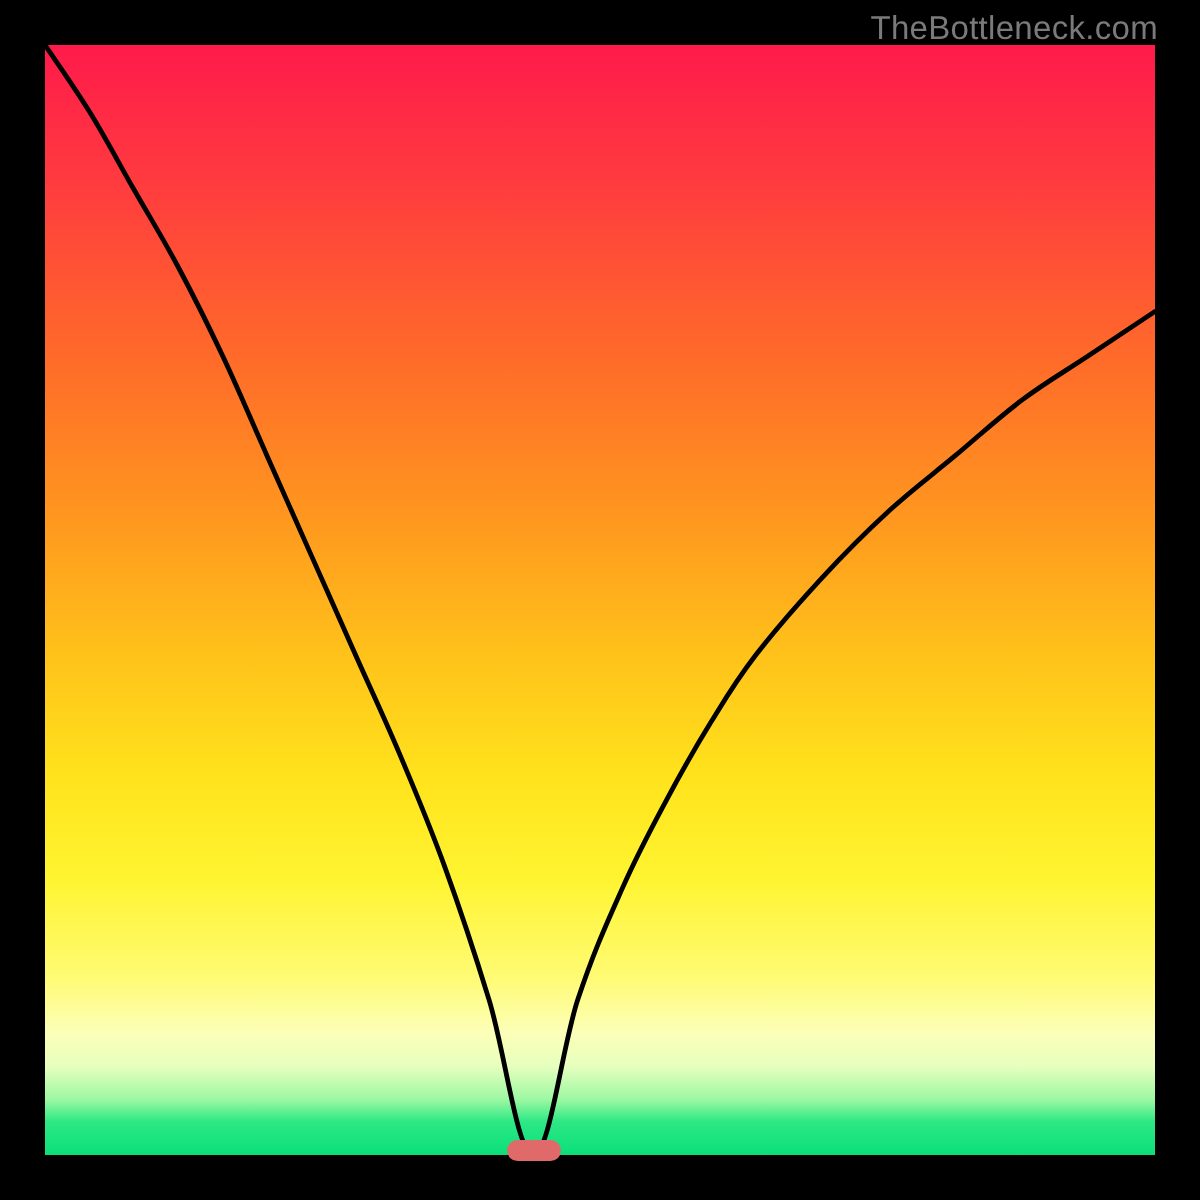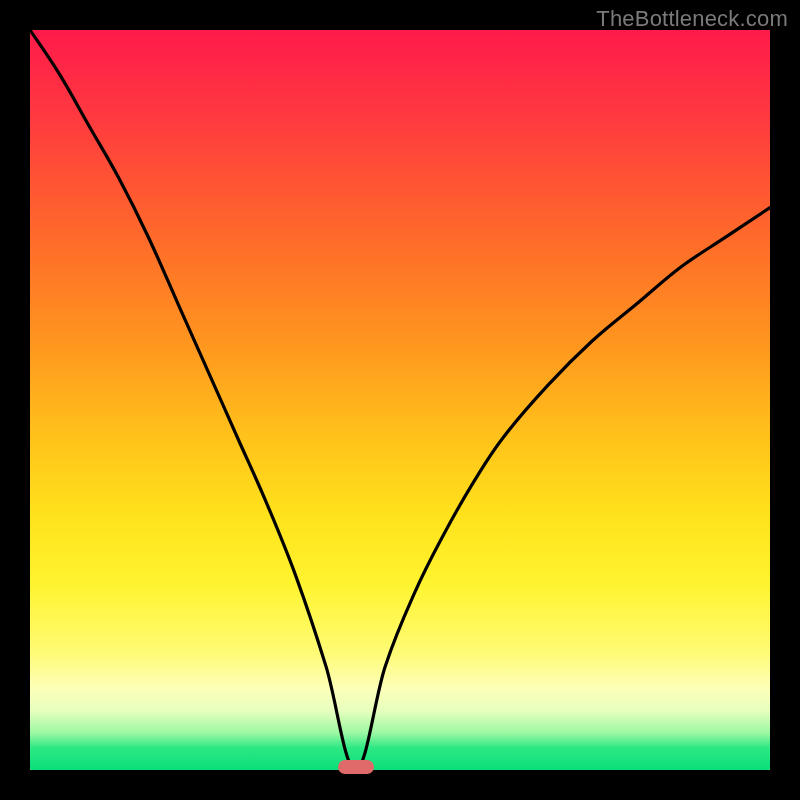--- a/index.html
+++ b/index.html
@@ -38,21 +38,21 @@
       #fcffb8 89%,
       #e7ffbe 92%,
       #9cf8a3 95%,
       #2de884 97%,
       #0adf7a 100%
     );
   }
   .watermark {
     position: absolute;
     top: 6px;
-    right: 12px;
+    right: 28px;
     color: #7a7a7a;
     font-size: 22px;
     font-weight: 500;
     letter-spacing: 0.2px;
     user-select: none;
   }
   svg.curve {
     position: absolute;
     left: 0;
     top: 0;

